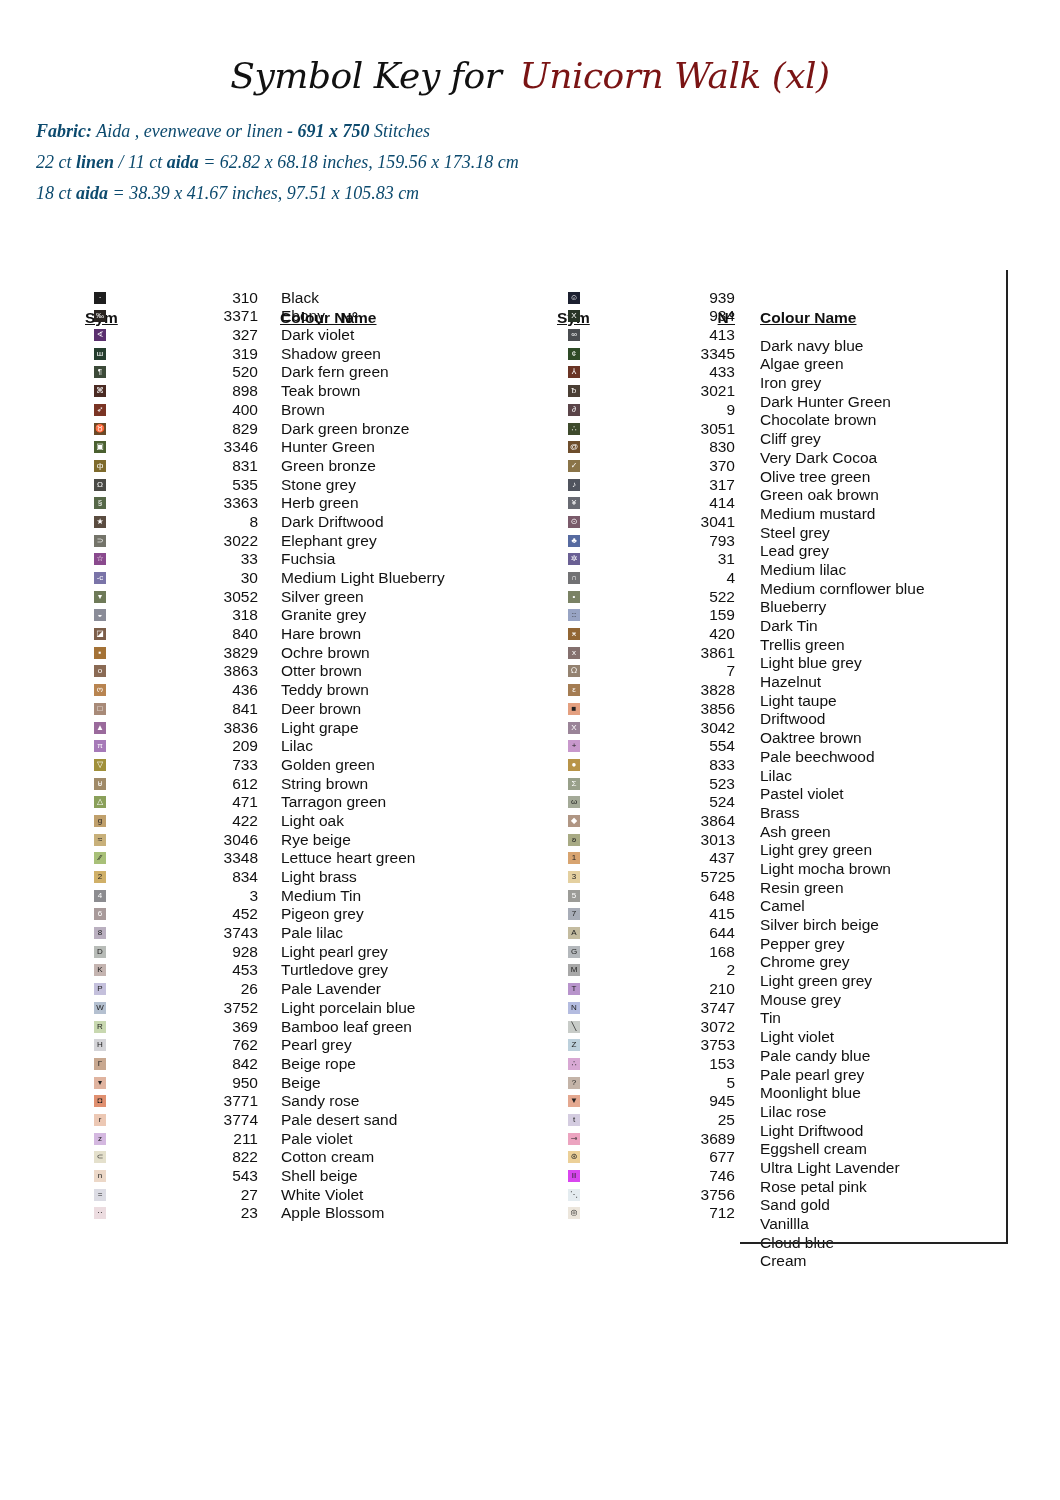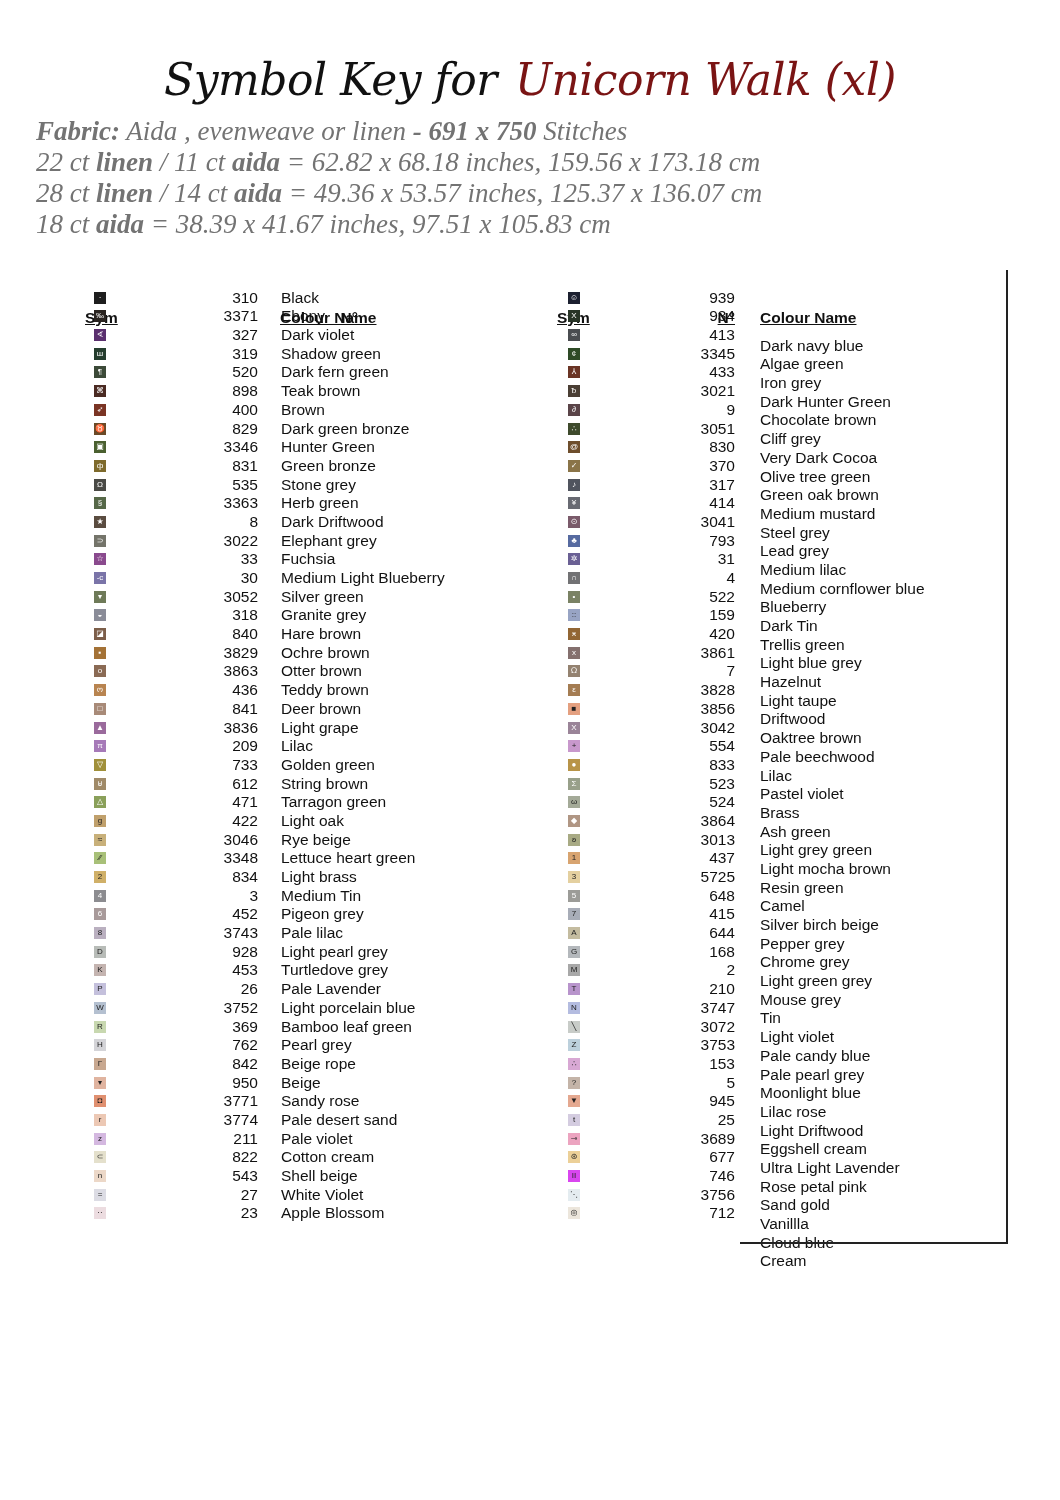--- a/index.html
+++ b/index.html
@@ -1,27 +1,27 @@
 <!DOCTYPE html>
 <html><head>
 <meta charset="utf-8">
 <style>
   html, body { margin: 0; padding: 0; background: #ffffff; }
   body { width: 1060px; height: 1500px; position: relative; overflow: hidden; color: #111; }
   .title {
     position: absolute; left: 0; top: 58px; width: 1060px; text-align: center;
-    font-family: "DejaVu Serif", serif; font-style: italic; font-size: 44px; line-height: 1;
+    font-family: "DejaVu Serif", serif; font-style: italic; font-size: 36px; line-height: 1;
     letter-spacing: -0.5px;
   }
   .title .t1 { color: #111; }
   .title .t2 { color: #7a1414; margin-left: 18px; }
   .fabric {
     position: absolute; left: 36px; top: 116px;
-    font-family: "Liberation Serif", serif; font-style: italic; font-size: 27px; line-height: 31px;
-    color: #737373; white-space: nowrap;
+    font-family: "Liberation Serif", serif; font-style: italic; font-size: 18px; line-height: 31px;
+    color: #0c4a6e; white-space: nowrap;
   }
   .fabric .line { height: 31px; }
   .fabric b { font-weight: bold; }
   .col { position: absolute; top: 270px; font-family: "Liberation Sans", sans-serif; font-size: 15.5px; color: #111; }
   .col-left { left: 84px; width: 420px; }
   .col-right { left: 556px; width: 440px; }
   .hdr, .row { position: relative; height: 18.7px; line-height: 18.7px; }
   .hdr span { position: absolute; font-weight: bold; text-decoration: underline; top: 11px; margin-top: 28px; }
   .h-sym { left: 1px; }
   .h-num { right: auto; }
@@ -47,21 +47,20 @@
 </head>
 <body>
 
 <div class="title">
   <span class="t1">Symbol Key for</span><span class="t2">Unicorn Walk (xl)</span>
 </div>
 
 <div class="fabric">
   <div class="line"><b>Fabric:</b><span>  Aida , evenweave or  linen </span><b>- </b><b>691 x 750</b><span> Stitches</span></div>
   <div class="line"><span>22 ct </span><b>linen</b><span> / 11 ct </span><b>aida</b><span> = 62.82 x 68.18 inches, 159.56 x 173.18 cm</span></div>
-  <div class="line"><span>28 ct </span><b>linen</b><span> / 14 ct </span><b>aida</b><span> = 49.36 x 53.57 inches, 125.37 x 136.07 cm</span></div>
   <div class="line"><span>18 ct </span><b>aida</b><span>  = 38.39 x 41.67 inches, 97.51 x 105.83 cm</span></div>
 </div>
 
 <div class="col col-left">
   <div class="hdr">
     <span class="h-sym">Sym</span>
     <span class="h-num">N°</span>
     <span class="h-name">Colour Name</span>
   </div>
   <div id="rows-left">

